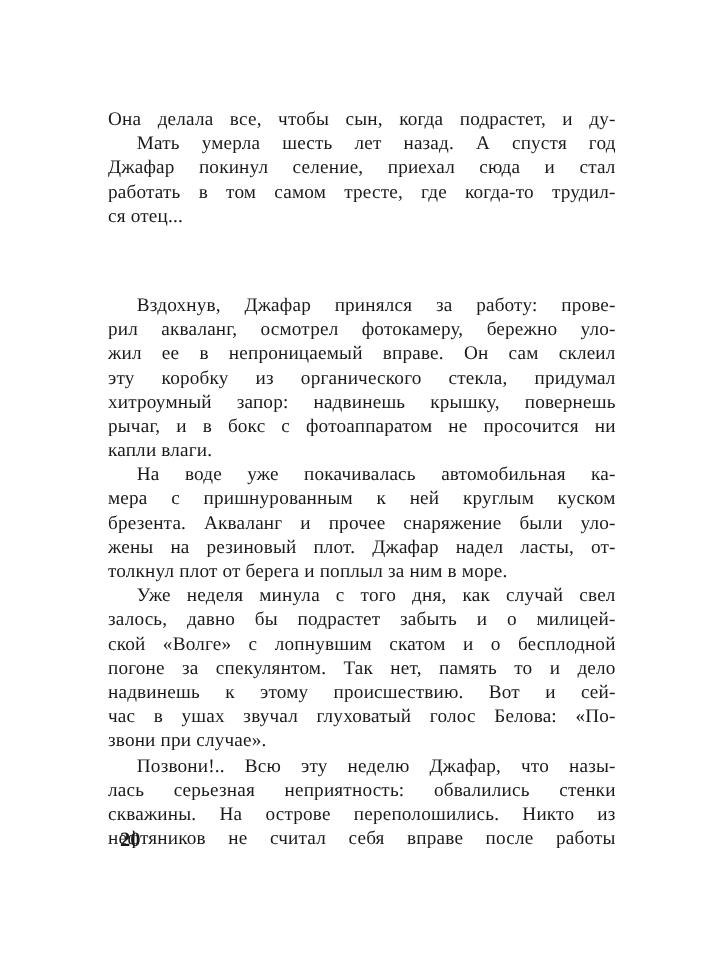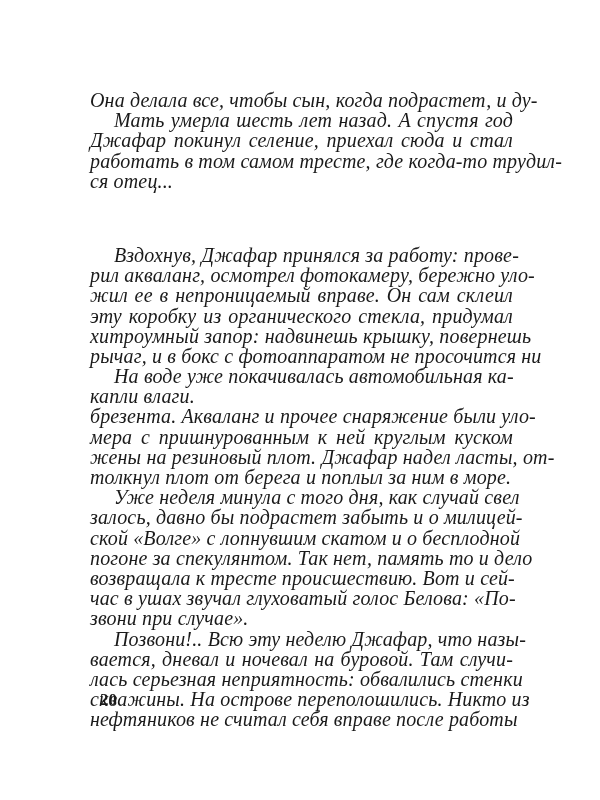--- a/index.html
+++ b/index.html
@@ -2,22 +2,22 @@
 <html><head>
 <meta charset="utf-8">
 <style>
   html, body { margin: 0; padding: 0; }
   body {
     width: 600px; height: 800px; background: #ffffff; position: relative; overflow: hidden;
     font-family: "Liberation Serif", "DejaVu Serif", serif; color: #1a1a1a;
   }
   .page { position: absolute; left: 90px; top: 90px; width: 423px; }
   .line {
-    height: 20.2px; line-height: 20.2px; font-size: 20px; white-space: nowrap;
-    text-align: justify; text-align-last: justify; letter-spacing: 0.15px; font-style: italic;
+    height: 20.2px; line-height: 20.2px; font-size: 16px; white-space: nowrap;
+    text-align: justify; text-align-last: justify; letter-spacing: 0.15px;
   }
   .line.last { text-align-last: left; }
   .indent { padding-left: 24px; }
   .gap { height: 54px; }
   .page-number {
     position: absolute; left: 100px; top: 690px; font-size: 17px; font-weight: bold;
     font-family: "Liberation Serif", serif;
   }
 </style>
 </head>
@@ -31,33 +31,32 @@
   <div class="line last">ся отец...</div>
 
   <div class="gap"></div>
 
   <div class="line indent">Вздохнув, Джафар принялся за работу: прове-</div>
   <div class="line">рил акваланг, осмотрел фотокамеру, бережно уло-</div>
   <div class="line">жил ее в непроницаемый вправе. Он сам склеил</div>
   <div class="line">эту коробку из органического стекла, придумал</div>
   <div class="line">хитроумный запор: надвинешь крышку, повернешь</div>
   <div class="line">рычаг, и в бокс с фотоаппаратом не просочится ни</div>
+  <div class="line last">капли влаги.</div>
   <div class="line indent">На воде уже покачивалась автомобильная ка-</div>
-  <div class="line last">капли влаги.</div>
+  <div class="line">мера с пришнурованным к ней круглым куском</div>
   <div class="line">брезента. Акваланг и прочее снаряжение были уло-</div>
-  <div class="line">мера с пришнурованным к ней круглым куском</div>
   <div class="line">жены на резиновый плот. Джафар надел ласты, от-</div>
   <div class="line last">толкнул плот от берега и поплыл за ним в море.</div>
   <div class="line indent">Уже неделя минула с того дня, как случай свел</div>
   <div class="line">залось, давно бы подрастет забыть и о милицей-</div>
   <div class="line">ской «Волге» с лопнувшим скатом и о бесплодной</div>
   <div class="line">погоне за спекулянтом. Так нет, память то и дело</div>
-  <div class="line">возвращала к тресте происшествию. Вот и сей-</div>
+  <div class="line">надвинешь к этому происшествию. Вот и сей-</div>
   <div class="line">час в ушах звучал глуховатый голос Белова: «По-</div>
   <div class="line last">звони при случае».</div>
   <div class="line indent">Позвони!.. Всю эту неделю Джафар, что назы-</div>
-  <div class="line">вается, дневал и ночевал на буровой. Там случи-</div>
   <div class="line">лась серьезная неприятность: обвалились стенки</div>
   <div class="line">скважины. На острове переполошились. Никто из</div>
   <div class="line">нефтяников не считал себя вправе после работы</div>
 </div>
 
 <div class="page-number">20</div>
 
 </body></html>

